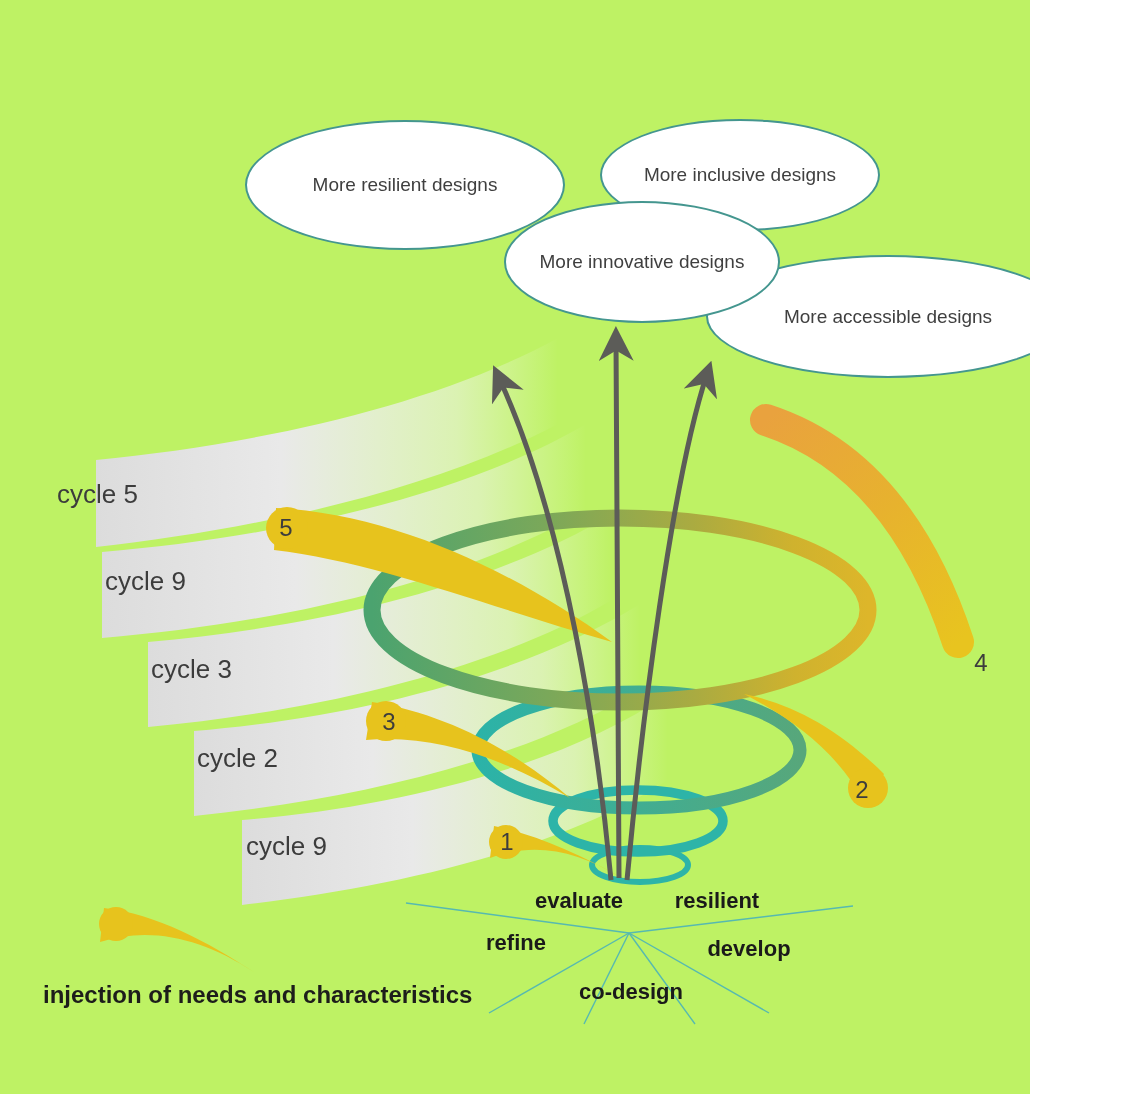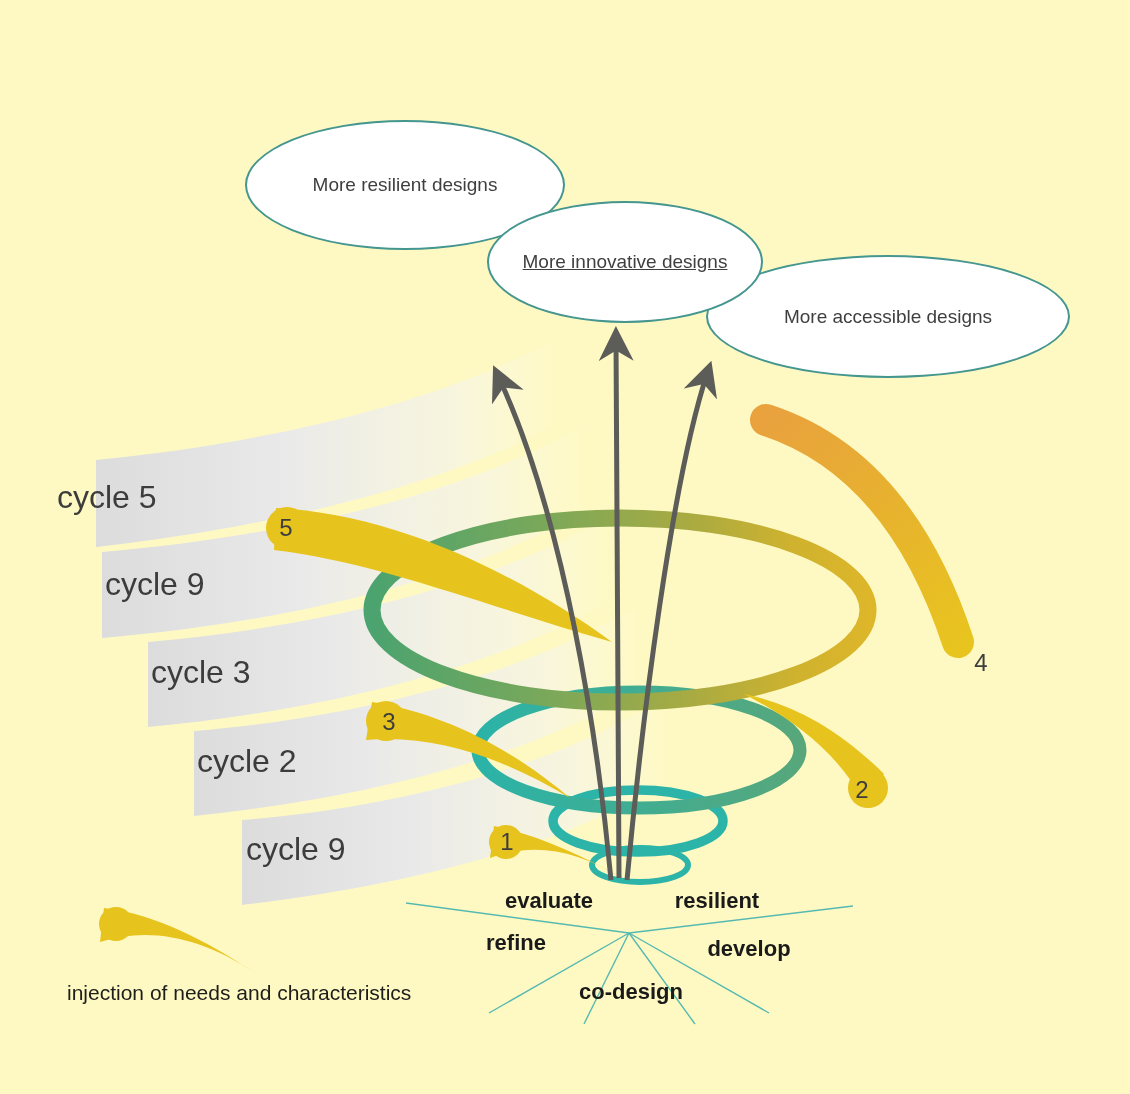--- a/index.html
+++ b/index.html
@@ -1,28 +1,28 @@
 <!DOCTYPE html>
 <html><head>
 <meta charset="utf-8">
 <style>
   html,body{margin:0;padding:0;background:#ffffff;}
   body{font-family:"Liberation Sans","DejaVu Sans",sans-serif;}
-  .canvas{position:relative;width:1130px;height:1094px;background:#fef9c3;overflow:hidden;}
+  .canvas{position:relative;width:1030px;height:1094px;background:#bef264;overflow:hidden;}
   .artwork{position:absolute;left:0;top:0;width:1130px;height:1094px;}
   .label{position:absolute;white-space:nowrap;}
   .bubble{
     position:absolute;border:2px solid #44968f;border-radius:50%;background:#ffffff;
     display:flex;align-items:center;justify-content:center;text-align:center;
     font-size:19px;color:#3f3f3f;box-sizing:border-box;padding:0 24px;
   }
-  .cycle-label{font-size:32px;color:#3c3c3c;font-weight:500;}
+  .cycle-label{font-size:26px;color:#3c3c3c;font-weight:500;}
   .num-label{font-size:24px;color:#3d3d3d;font-weight:500;transform:translate(-50%,-50%);}
   .process-label{font-size:22px;color:#1a1a1a;font-weight:700;transform:translate(-50%,-50%);}
-  .legend-label{font-size:21px;color:#1d1d1b;font-weight:400;margin-left:24px;}
+  .legend-label{font-size:24px;color:#1d1d1b;font-weight:700;}
 </style>
 </head>
 <body>
 
 <div class="canvas">
 
   <svg class="artwork" viewBox="0 0 1130 1094">
     <defs>
       <linearGradient id="bandFade" x1="0" y1="0" x2="1" y2="0">
         <stop offset="0" stop-color="#dcdcdc"></stop>
@@ -92,40 +92,43 @@
     <g fill="none" stroke="#5c5c58" stroke-width="5">
       <path d="M 611,880 C 598,740 565,520 499,378" marker-end="url(#arrowhead)"></path>
       <path d="M 619,878 C 618,720 617,480 616,340" marker-end="url(#arrowhead)"></path>
       <path d="M 627,880 C 642,720 672,480 707,374" marker-end="url(#arrowhead)"></path>
     </g>
   </svg>
 
   <div class="bubble" style="left:245px;top:120px;width:320px;height:130px;">
     <span>More resilient designs</span>
   </div>
+  <div class="bubble" style="left:600px;top:119px;width:280px;height:112px;">
+    <span>More inclusive designs</span>
+  </div>
   <div class="bubble" style="left:706px;top:255px;width:364px;height:123px;">
     <span>More accessible designs</span>
   </div>
-  <div class="bubble" style="left:487px;top:201px;width:276px;height:122px;text-decoration:underline;">
+  <div class="bubble" style="left:504px;top:201px;width:276px;height:122px;">
     <span>More innovative designs</span>
   </div>
 
   <div class="label cycle-label" style="left:57px;top:479px;">cycle 5</div>
   <div class="label cycle-label" style="left:105px;top:566px;">cycle 9</div>
   <div class="label cycle-label" style="left:151px;top:654px;">cycle 3</div>
   <div class="label cycle-label" style="left:197px;top:743px;">cycle 2</div>
   <div class="label cycle-label" style="left:246px;top:831px;">cycle 9</div>
 
   <div class="label num-label" style="left:286px;top:528px;">5</div>
   <div class="label num-label" style="left:981px;top:663px;">4</div>
   <div class="label num-label" style="left:389px;top:722px;">3</div>
   <div class="label num-label" style="left:862px;top:790px;">2</div>
   <div class="label num-label" style="left:507px;top:842px;">1</div>
 
-  <div class="label process-label" style="left:549px;top:901px;">evaluate</div>
+  <div class="label process-label" style="left:579px;top:901px;">evaluate</div>
   <div class="label process-label" style="left:717px;top:901px;">resilient</div>
   <div class="label process-label" style="left:516px;top:943px;">refine</div>
   <div class="label process-label" style="left:749px;top:949px;">develop</div>
   <div class="label process-label" style="left:631px;top:992px;">co-design</div>
 
   <div class="label legend-label" style="left:43px;top:981px;">injection of needs and characteristics</div>
 
 </div>
 
 </body></html>

